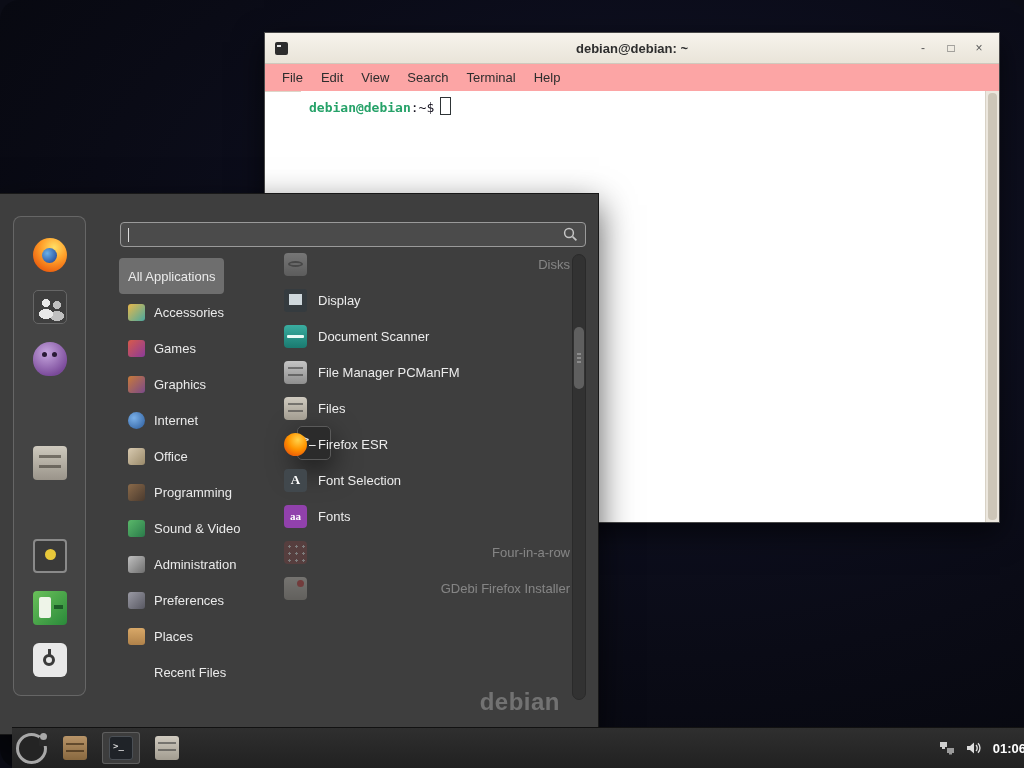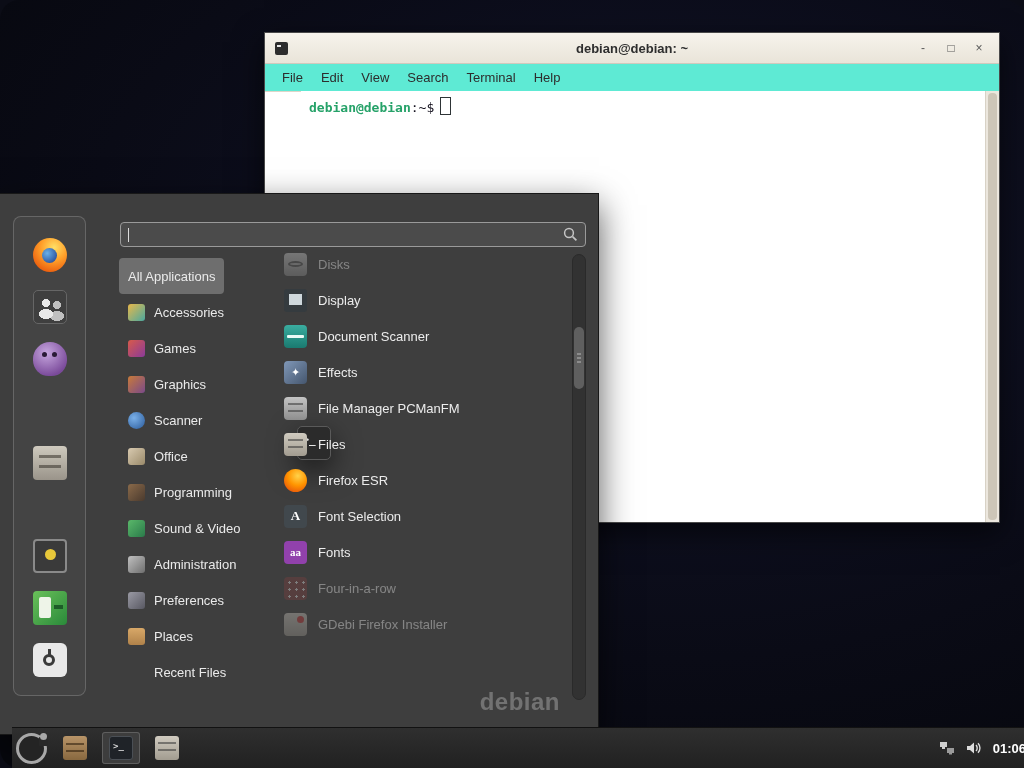--- a/index.html
+++ b/index.html
@@ -15,21 +15,21 @@
     background:#ffffff;border:1px solid #4a4a4a;box-sizing:border-box;
     box-shadow:0 10px 28px rgba(0,0,0,.6);}
   .titlebar{height:30px;background:linear-gradient(#f7f3ec,#e9e4d9);
     border-bottom:1px solid #cfc9bd;display:flex;align-items:center;position:relative;}
   .win-icon{margin-left:10px;width:13px;height:13px;background:#2d2d2d;border-radius:2px;position:relative;z-index:1;}
   .win-icon::after{content:"";position:absolute;left:2px;top:3px;width:4px;height:2px;background:#e8e8e8;}
   .title{position:absolute;left:0;right:0;text-align:center;font-weight:bold;font-size:13px;color:#2e2e2e;}
   .win-controls{margin-left:auto;display:flex;z-index:1;padding-right:6px;}
   .win-btn{width:28px;height:22px;display:flex;align-items:center;justify-content:center;
     color:#5a5a5a;font-size:12px;cursor:default;}
-  .menubar{height:27px;background:#5eead4;border-bottom:1px solid #ddd6c8;
+  .menubar{height:27px;background:#fca5a5;border-bottom:1px solid #ddd6c8;
     display:flex;align-items:center;padding-left:8px;}
   .menu-item{padding:0 9px;font-size:13px;color:#2d2d2d;height:100%;display:flex;align-items:center;}
   .term-content{position:absolute;top:58px;left:0;right:13px;bottom:0;background:#fff;
     padding:6px 8px;font-family:"DejaVu Sans Mono",monospace;font-size:13px;box-sizing:border-box;margin-left:36px;}
   .prompt-user{color:#26a269;font-weight:bold;}
   .prompt-rest{color:#171421;}
   .cursor{display:inline-block;width:9px;height:16px;border:1px solid #2e3436;
     vertical-align:text-bottom;margin-left:6px;}
   .term-scroll{position:absolute;top:58px;right:0;bottom:0;width:13px;
     background:#ece7de;border-left:1px solid #d8d2c6;}
@@ -96,21 +96,21 @@
   .ci-office{background:linear-gradient(135deg,#d8cab0,#9a8a6a);}
   .ci-programming{background:linear-gradient(135deg,#8a6a4a,#4a3a2e);}
   .ci-soundvideo{background:linear-gradient(135deg,#5ab86a,#2a7a4a);}
   .ci-administration{background:linear-gradient(135deg,#c0c0c0,#6e6e6e);}
   .ci-preferences{background:linear-gradient(135deg,#9a9aa4,#585862);}
   .ci-places{background:linear-gradient(180deg,#d8a868,#b0824a);}
   .ci-blank{background:transparent;}
 
   .apps{position:absolute;left:284px;top:52px;width:286px;}
   .app-row{height:36px;display:flex;align-items:center;gap:11px;color:#ececec;font-size:13px;cursor:default;}
-  .app-row.dimmed{opacity:.4;}
+  .app-row.dimmed{opacity:.4;justify-content:space-between;}
   .ai{width:23px;height:23px;border-radius:4px;flex:none;position:relative;box-sizing:border-box;}
   .ai-disks{background:linear-gradient(180deg,#cacaca,#8a8a8a);}
   .ai-disks::after{content:"";position:absolute;left:4px;right:4px;top:8px;height:6px;border-radius:50%;
     border:2px solid #555;box-sizing:border-box;}
   .ai-display{background:#cfd8dc;border:5px solid #353b3f;border-bottom-width:7px;border-radius:3px;}
   .ai-scanner{background:linear-gradient(180deg,#3aada0,#1a7a70);}
   .ai-scanner::after{content:"";position:absolute;left:3px;right:3px;top:10px;height:3px;
     background:#eafaf6;border-radius:1px;}
   .ai-effects{background:linear-gradient(135deg,#8098b8,#45566e);}
   .ai-effects::after{content:"✦";position:absolute;inset:0;display:flex;align-items:center;
@@ -265,21 +265,21 @@
       <div class="cat-row">
         <span class="cat-icon ci-games"></span>
         <span>Games</span>
       </div>
       <div class="cat-row">
         <span class="cat-icon ci-graphics"></span>
         <span>Graphics</span>
       </div>
       <div class="cat-row">
         <span class="cat-icon ci-internet"></span>
-        <span>Scanner</span>
+        <span>Internet</span>
       </div>
       <div class="cat-row">
         <span class="cat-icon ci-office"></span>
         <span>Office</span>
       </div>
       <div class="cat-row">
         <span class="cat-icon ci-programming"></span>
         <span>Programming</span>
       </div>
       <div class="cat-row">
@@ -309,24 +309,20 @@
         <span class="ai ai-disks"></span>
         <span>Disks</span>
       </div>
       <div class="app-row">
         <span class="ai ai-display"></span>
         <span>Display</span>
       </div>
       <div class="app-row">
         <span class="ai ai-scanner"></span>
         <span>Document Scanner</span>
-      </div>
-      <div class="app-row">
-        <span class="ai ai-effects"></span>
-        <span>Effects</span>
       </div>
       <div class="app-row">
         <span class="ai ai-pcmanfm"></span>
         <span>File Manager PCManFM</span>
       </div>
       <div class="app-row">
         <span class="ai ai-files"></span>
         <span>Files</span>
       </div>
       <div class="app-row">

